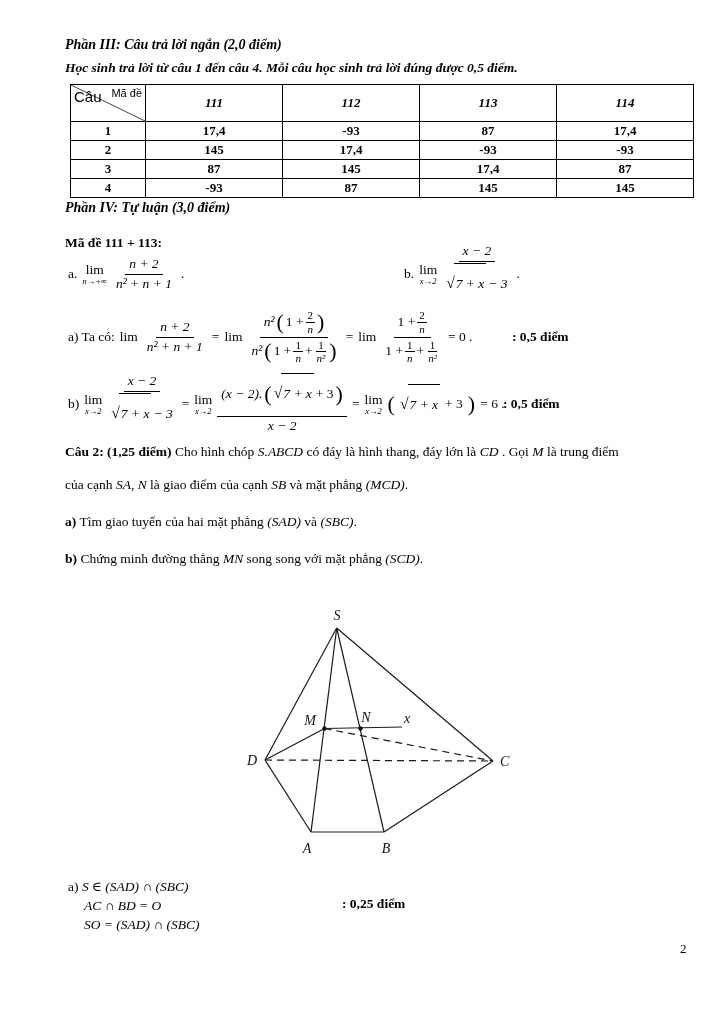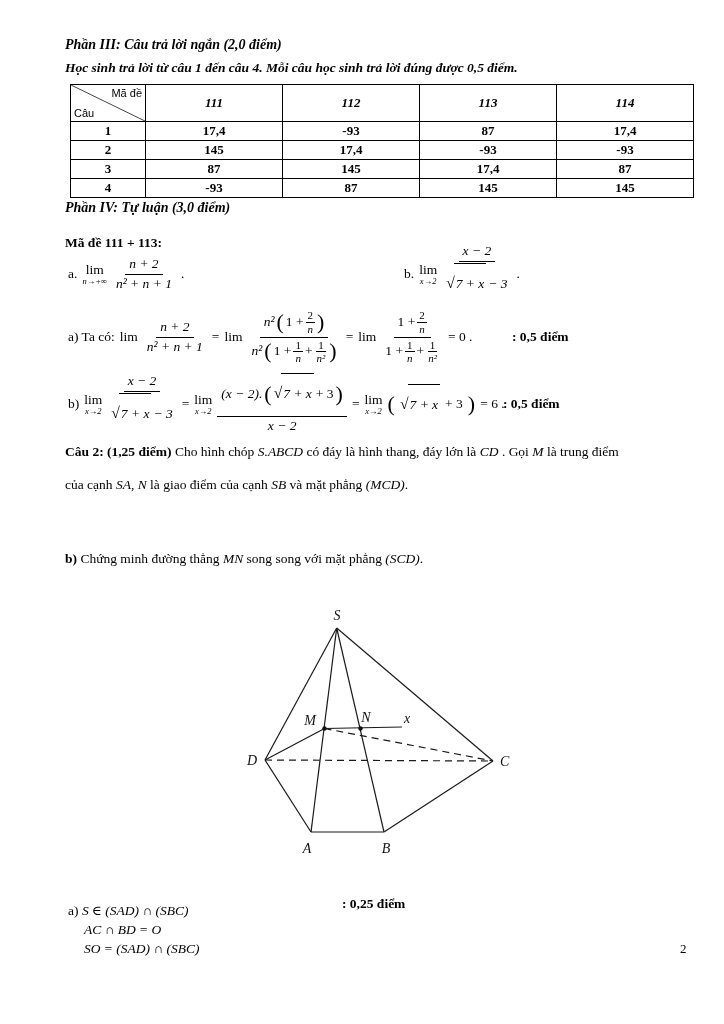--- a/index.html
+++ b/index.html
@@ -11,22 +11,22 @@
   .it{font-style:italic;}
 
   
   table.vtable{position:absolute;left:70px;top:84px;border-collapse:collapse;table-layout:fixed;}
   table.vtable td{border:1px solid #000;text-align:center;vertical-align:middle;
                   font-weight:bold;font-size:13px;padding:0;}
   td.corner{position:relative;width:74px;height:36px;}
   td.corner svg{position:absolute;left:0;top:0;}
   .ctr{position:absolute;top:2px;right:3px;font-family:"Liberation Sans",sans-serif;
        font-weight:normal;font-size:11px;}
-  .cbl{position:absolute;bottom:2px;left:3px;font-family:"Liberation Sans",sans-serif;
-       font-weight:normal;font-size:11px;}
+  .cbl{position:absolute;bottom:16px;left:3px;font-family:"Liberation Sans",sans-serif;
+       font-weight:normal;font-size:15px;}
   td.chead{width:136px;height:36px;font-style:italic;font-size:13.5px;}
   td.rlab{height:18px;}
 
   
   .mathline{position:absolute;display:flex;align-items:center;gap:5px;}
   .fr{display:inline-flex;flex-direction:column;align-items:center;}
   .fr .nu,.fr .de{display:inline-flex;align-items:center;justify-content:center;
                   gap:2px;padding:1px 4px;line-height:1.25;}
   .fr .nu{border-bottom:1.2px solid #000;}
   .fr.sm{font-size:11px;}
@@ -247,20 +247,23 @@
     <span>= 6 .</span>
   </div>
   <div class="score" style="left:503px;top:396px;">: 0,5 điểm</div>
 
   <div class="abs" style="left:65px;top:444px;">
     <span class="b">Câu 2: (1,25 điểm)</span><span> Cho hình chóp </span><span class="it">S.ABCD</span><span> có đáy là hình thang, đáy lớn là </span><span class="it">CD</span><span> . Gọi </span><span class="it">M</span><span> là trung điểm</span>
   </div>
   <div class="abs" style="left:65px;top:477px;">
     <span>của cạnh </span><span class="it">SA</span><span>, </span><span class="it">N</span><span> là giao điểm của cạnh </span><span class="it">SB</span><span> và mặt phẳng </span><span class="it">(MCD)</span><span>.</span>
   </div>
+  <div class="abs" style="left:65px;top:514px;">
+    <span class="b">a)</span><span> Tìm giao tuyến của hai mặt phẳng </span><span class="it">(SAD)</span><span> và </span><span class="it">(SBC)</span><span>.</span>
+  </div>
   <div class="abs" style="left:65px;top:551px;">
     <span class="b">b)</span><span> Chứng minh đường thẳng </span><span class="it">MN</span><span> song song với mặt phẳng </span><span class="it">(SCD)</span><span>.</span>
   </div>
 
   <div id="figwrap">
     <svg width="310" height="272" viewBox="0 0 310 272">
 
       <g stroke="#1a1a1a" stroke-width="1.2" fill="none">
         <line x1="108.7" y1="30" x2="37" y2="162"></line>
         <line x1="108.7" y1="30" x2="83" y2="234"></line>
@@ -285,21 +288,21 @@
       <text x="88" y="127" text-anchor="end">M</text>
       <text x="138" y="124" text-anchor="middle">N</text>
       <text x="176" y="125" text-anchor="start">x</text>
       <text x="29" y="167" text-anchor="end">D</text>
       <text x="272" y="168" text-anchor="start">C</text>
       <text x="79" y="255" text-anchor="middle">A</text>
       <text x="158" y="255" text-anchor="middle">B</text>
     </svg>
   </div>
 
-  <div class="abs" style="left:68px;top:877px;margin-top:24px;">
+  <div class="abs" style="left:68px;top:877px;">
     <div class="ansline">
       <span>a)</span>
       <span class="it">S ∈ (SAD) ∩ (SBC)</span>
     </div>
     <div class="ansline it" style="padding-left:16px;">AC ∩ BD = O</div>
     <div class="ansline it" style="padding-left:16px;">SO = (SAD) ∩ (SBC)</div>
   </div>
   <div class="score" style="left:342px;top:896px;">: 0,25 điểm</div>
 
   <div class="abs" style="left:680px;top:941px;font-size:13px;">2</div>

